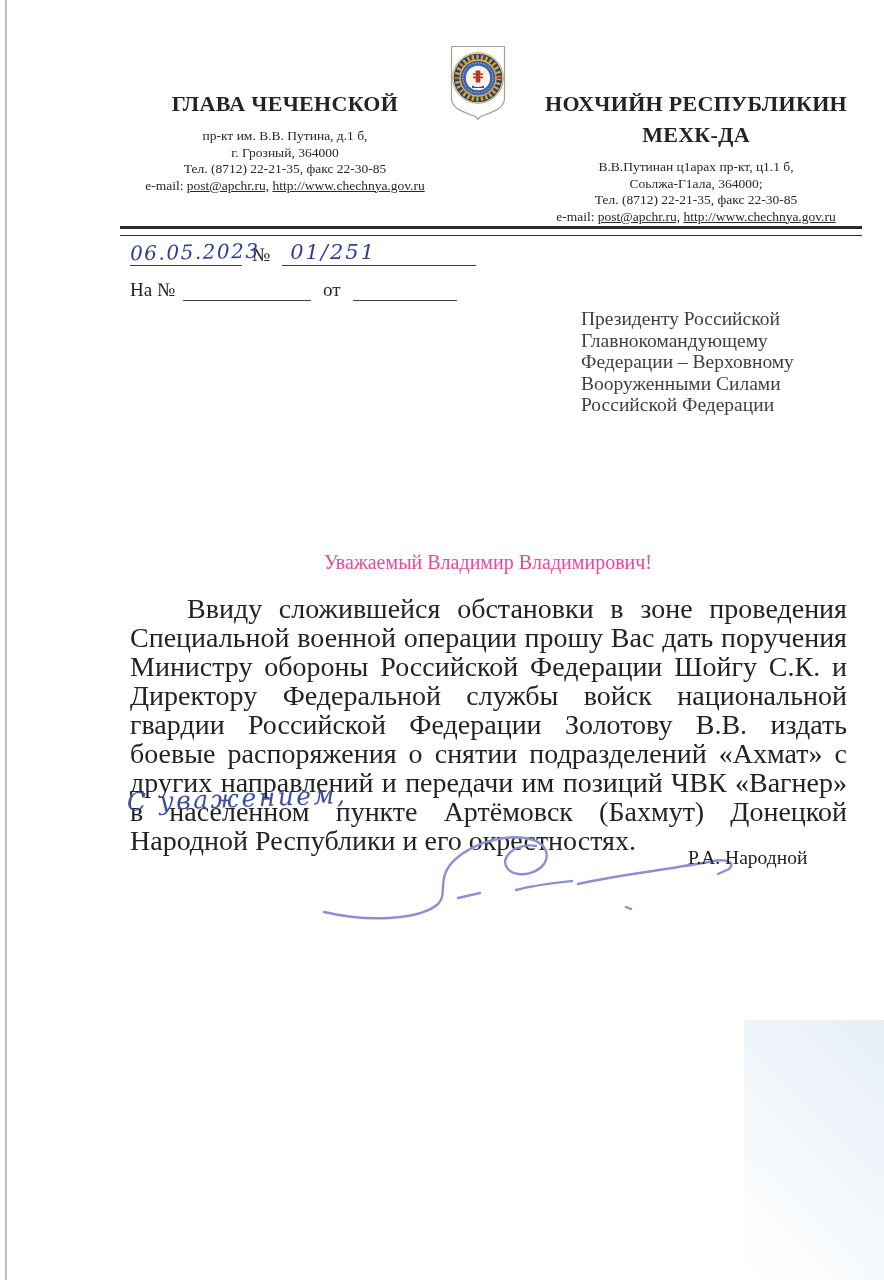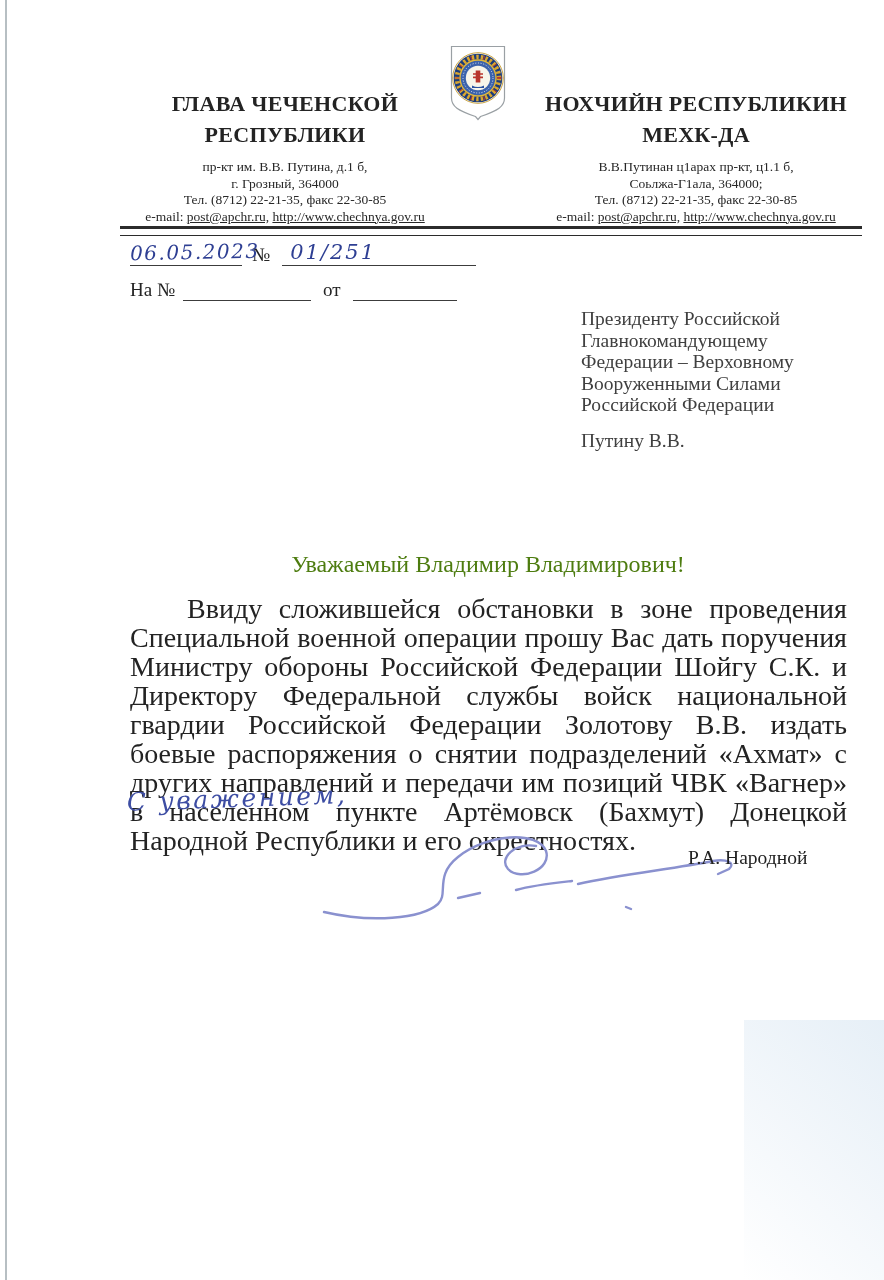--- a/index.html
+++ b/index.html
@@ -63,21 +63,21 @@
 
   
   .addressee {
     position: absolute; left: 581px; top: 308px; width: 264px;
     font-size: 19.5px; line-height: 21.5px; color: #404040;
   }
   .addressee-name { margin-top: 14px; }
 
   .salutation {
     position: absolute; left: 130px; top: 551px; width: 716px;
-    text-align: center; font-size: 24px; color: #4d7c0f;
+    text-align: center; font-size: 20px; color: #ec4899;
   }
 
   .body-par {
     position: absolute; left: 130px; top: 594px; width: 717px;
     font-size: 28px; line-height: 29px; text-align: justify; text-indent: 57px;
     color: #232323;
   }
 
   .closing {
     position: absolute; left: 127px; top: 784px;
@@ -113,21 +113,20 @@
       <circle cx="29" cy="34" r="12.2" fill="#f7f5ea"></circle>
       <rect x="26.7" y="26.5" width="4.6" height="12" fill="#b8352c"></rect>
       <path d="M24,30 h10 M24,33.4 h10" stroke="#b8352c" stroke-width="1.7"></path>
       <path d="M23,41.5 q6,3.2 12,0 v2.6 h-12 z" fill="#2a52a0"></path>
     </svg>
   </div>
 
   <div class="lh-col left">
     <div class="lh-title">
       <div>ГЛАВА ЧЕЧЕНСКОЙ</div>
-      <div>РЕСПУБЛИКИ</div>
     </div>
     <div class="lh-address">
       <div>пр-кт им. В.В. Путина, д.1 б,</div>
       <div>г. Грозный, 364000</div>
       <div>Тел. (8712) 22-21-35, факс 22-30-85</div>
       <div>
         <span>e-mail:</span>
         <span class="u">post@apchr.ru,</span>
         <span class="u">http://www.chechnya.gov.ru</span>
       </div>
@@ -166,21 +165,20 @@
       <span class="uline" style="width:104px"></span>
     </div>
   </div>
 
   <div class="addressee">
     <div>Президенту Российской</div>
     <div>Главнокомандующему</div>
     <div>Федерации – Верховному</div>
     <div>Вооруженными Силами</div>
     <div>Российской Федерации</div>
-    <div class="addressee-name">Путину В.В.</div>
   </div>
 
   <div class="salutation">Уважаемый Владимир Владимирович!</div>
 
   <div class="body-par">Ввиду сложившейся обстановки в зоне проведения Специальной военной операции прошу Вас дать поручения Министру обороны Российской Федерации Шойгу С.К. и Директору Федеральной службы войск национальной гвардии Российской Федерации Золотову В.В. издать боевые распоряжения о снятии подразделений «Ахмат» с других направлений и передачи им позиций ЧВК «Вагнер» в населенном пункте Артёмовск (Бахмут) Донецкой Народной Республики и его окрестностях.</div>
 
   <div class="closing">С уважением,</div>
 
   <svg class="signature-svg" width="460" height="108" viewBox="0 0 460 108" xmlns="http://www.w3.org/2000/svg">
     <g fill="none" stroke="#8a91cf" stroke-width="2.4" stroke-linecap="round">

